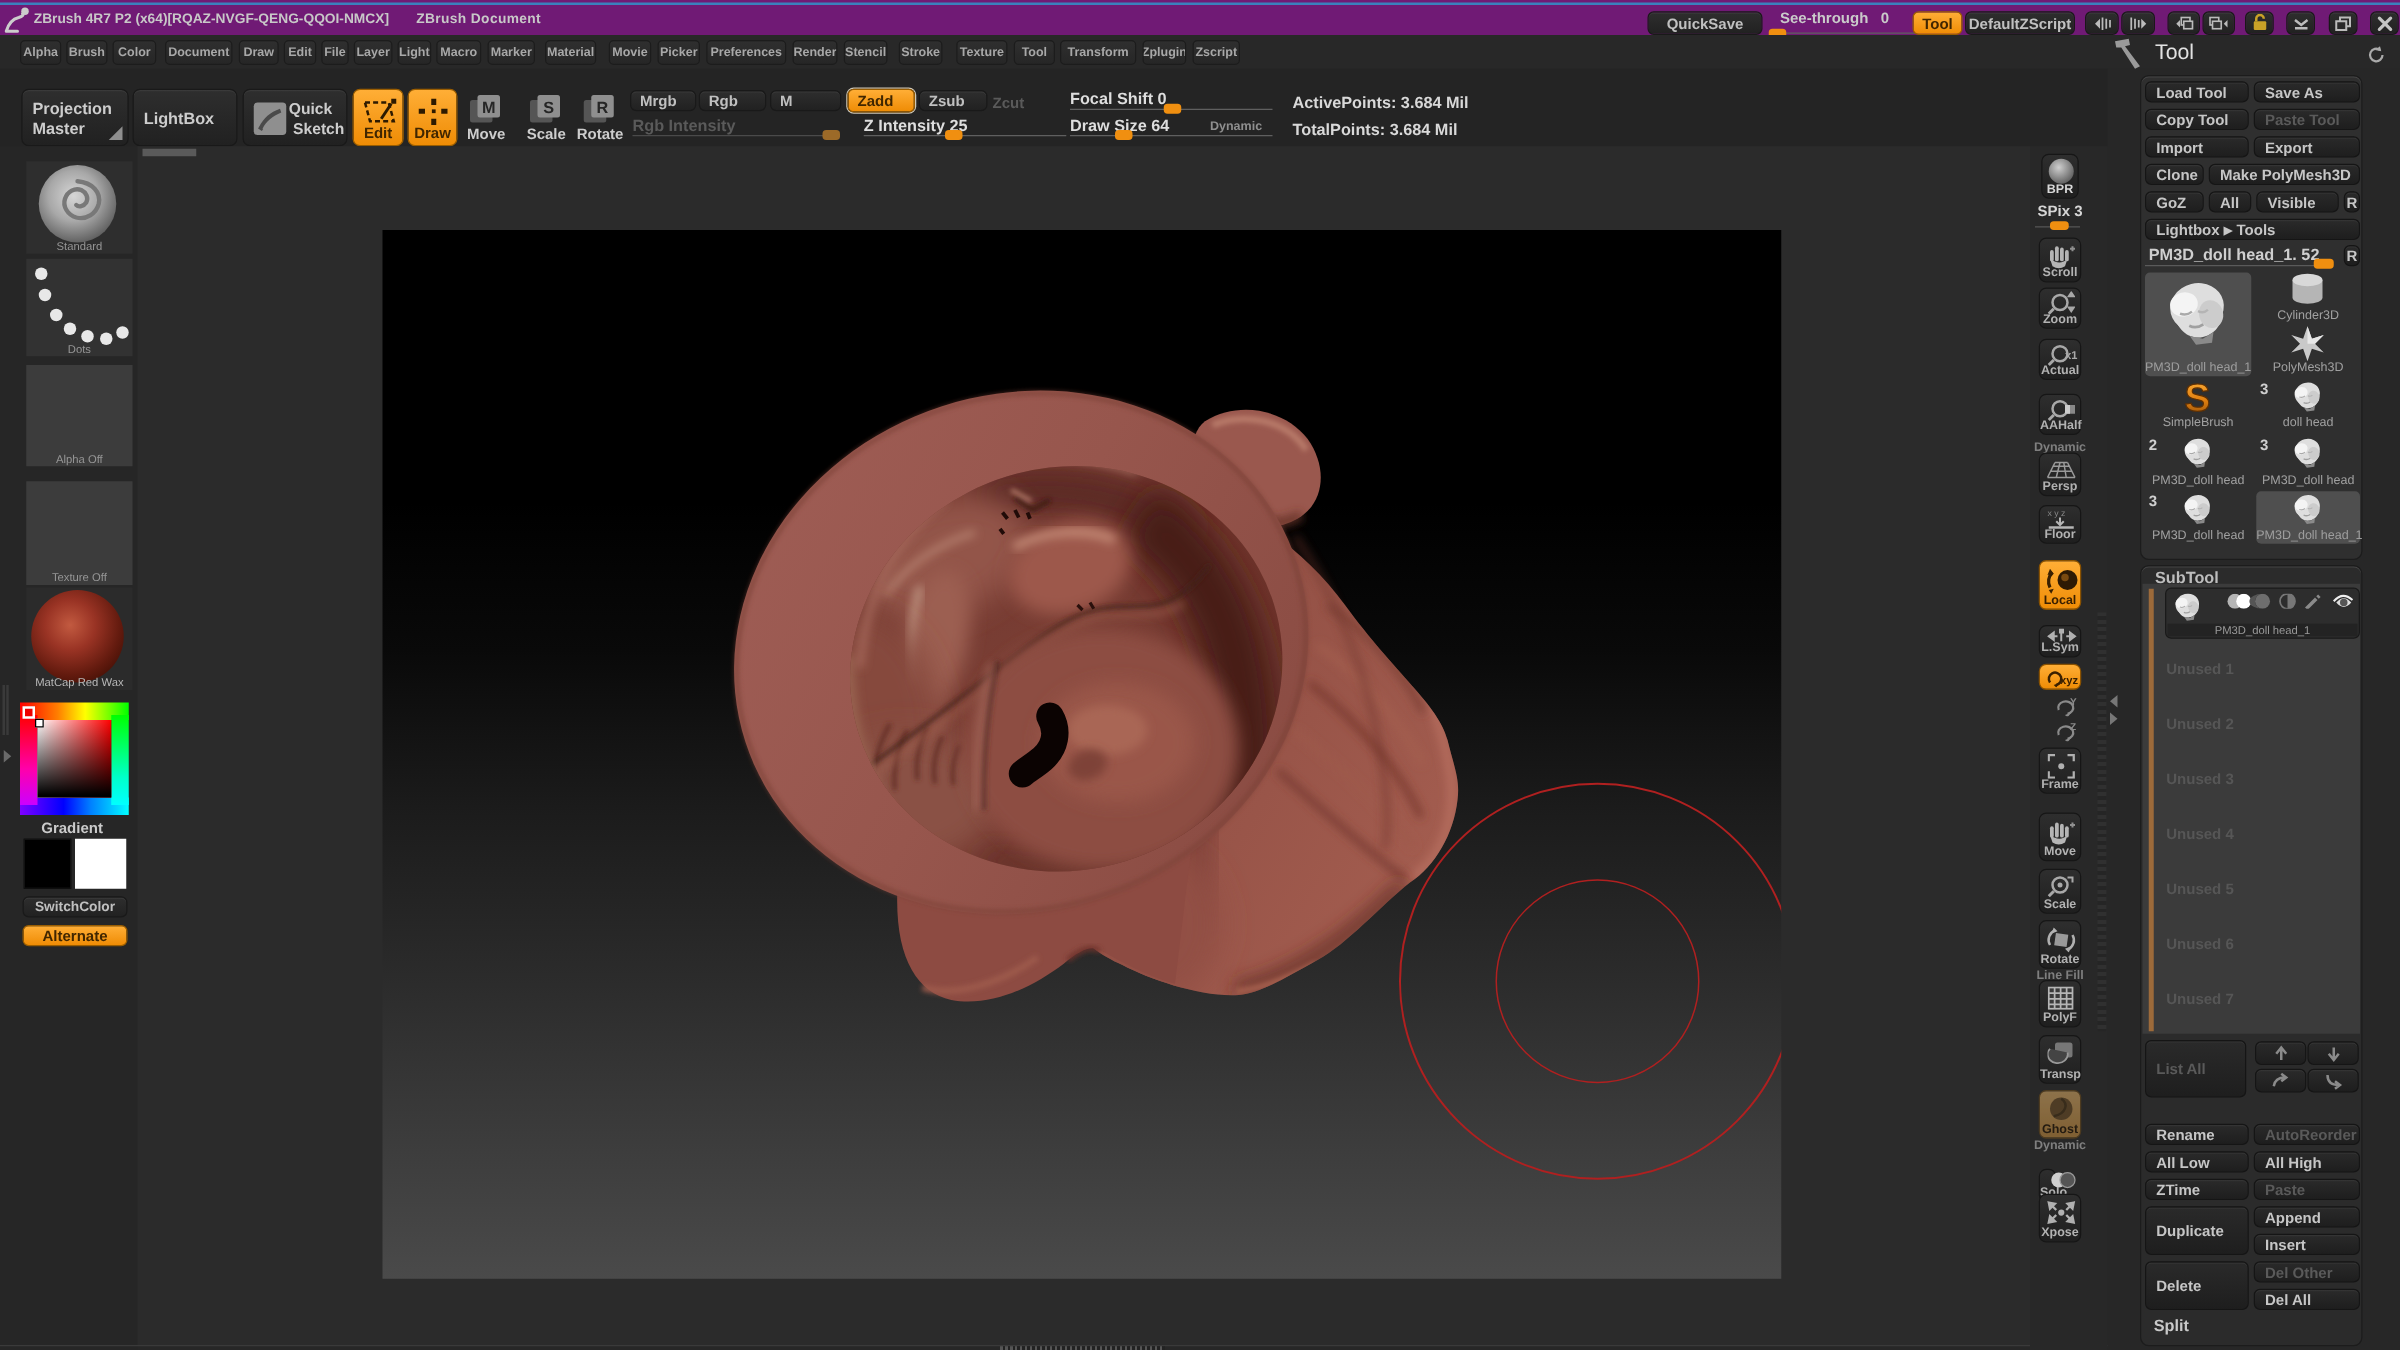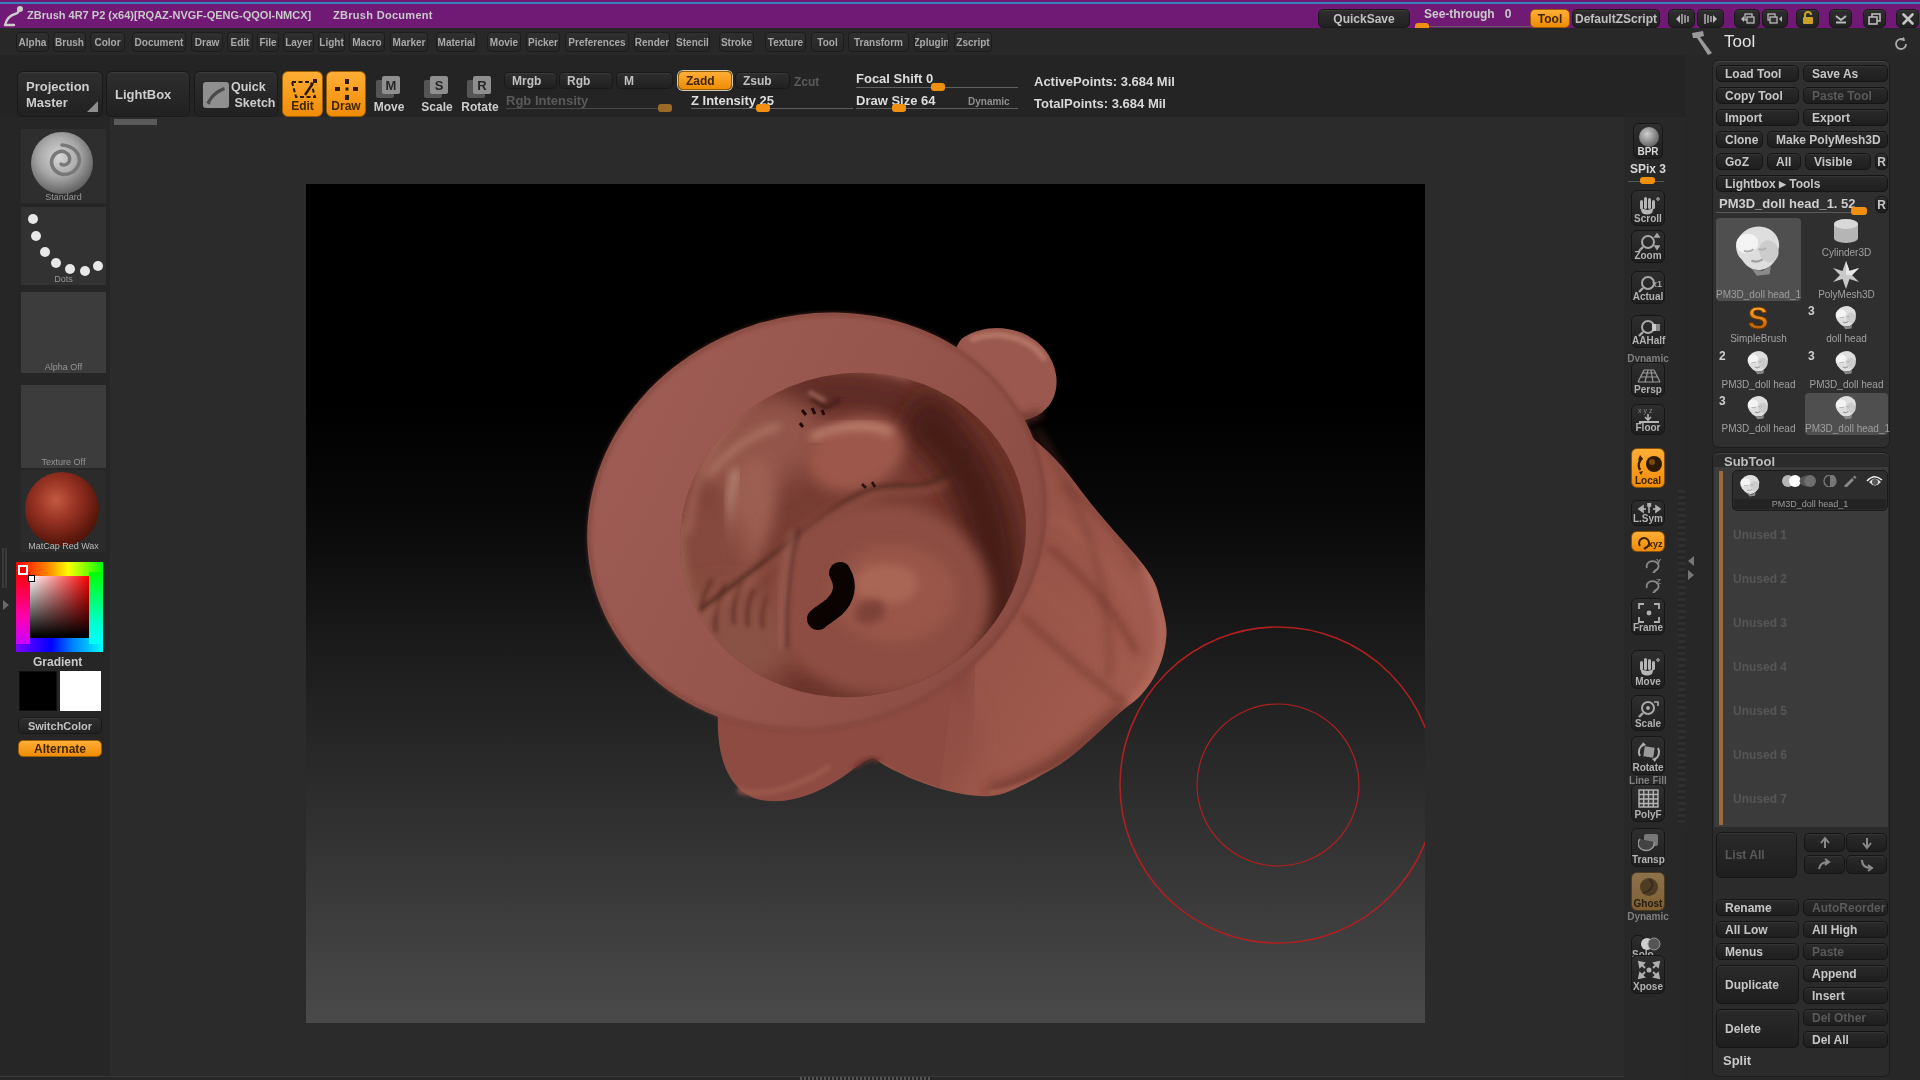--- a/index.html
+++ b/index.html
@@ -833,21 +833,21 @@
   </div>
 <div class="pbtn" style="left:1846px;top:855px;width:41px;height:19px;padding-left:0">
     <svg width="20" height="18" style="margin:auto">
       <path d="M5 4 q0 8 9 8 M11 9 l4 3 -4 3" stroke="#8a8a8a" stroke-width="2" fill="none"></path>
     </svg>
   </div>
 <div class="pbtn" style="left:1716px;top:899px;width:83px;height:17px;font-size:12px">Rename</div>
 <div class="pbtn dis" style="left:1803px;top:899px;width:85px;height:17px;font-size:12px">AutoReorder</div>
 <div class="pbtn" style="left:1716px;top:921px;width:83px;height:17px;font-size:12px">All Low</div>
 <div class="pbtn" style="left:1803px;top:921px;width:85px;height:17px;font-size:12px">All High</div>
-<div class="pbtn" style="left:1716px;top:943px;width:83px;height:17px;font-size:12px">Menus</div>
+<div class="pbtn" style="left:1716px;top:943px;width:83px;height:17px;font-size:12px">ZTime</div>
 <div class="pbtn dis" style="left:1803px;top:943px;width:85px;height:17px;font-size:12px">Paste</div>
 <div class="pbtn" style="left:1716px;top:965px;width:83px;height:39px;font-size:12px">Duplicate</div>
 <div class="pbtn" style="left:1803px;top:965px;width:85px;height:17px;font-size:12px">Append</div>
 <div class="pbtn" style="left:1803px;top:987px;width:85px;height:17px;font-size:12px">Insert</div>
 <div class="pbtn" style="left:1716px;top:1009px;width:83px;height:39px;font-size:12px">Delete</div>
 <div class="pbtn dis" style="left:1803px;top:1009px;width:85px;height:17px;font-size:12px">Del Other</div>
 <div class="pbtn" style="left:1803px;top:1031px;width:85px;height:17px;font-size:12px">Del All</div>
 <span class="abs" style="left:1723px;top:1053px;font-size:13px;font-weight:bold;color:#c9c9c9">Split</span>
 
 </body></html>

